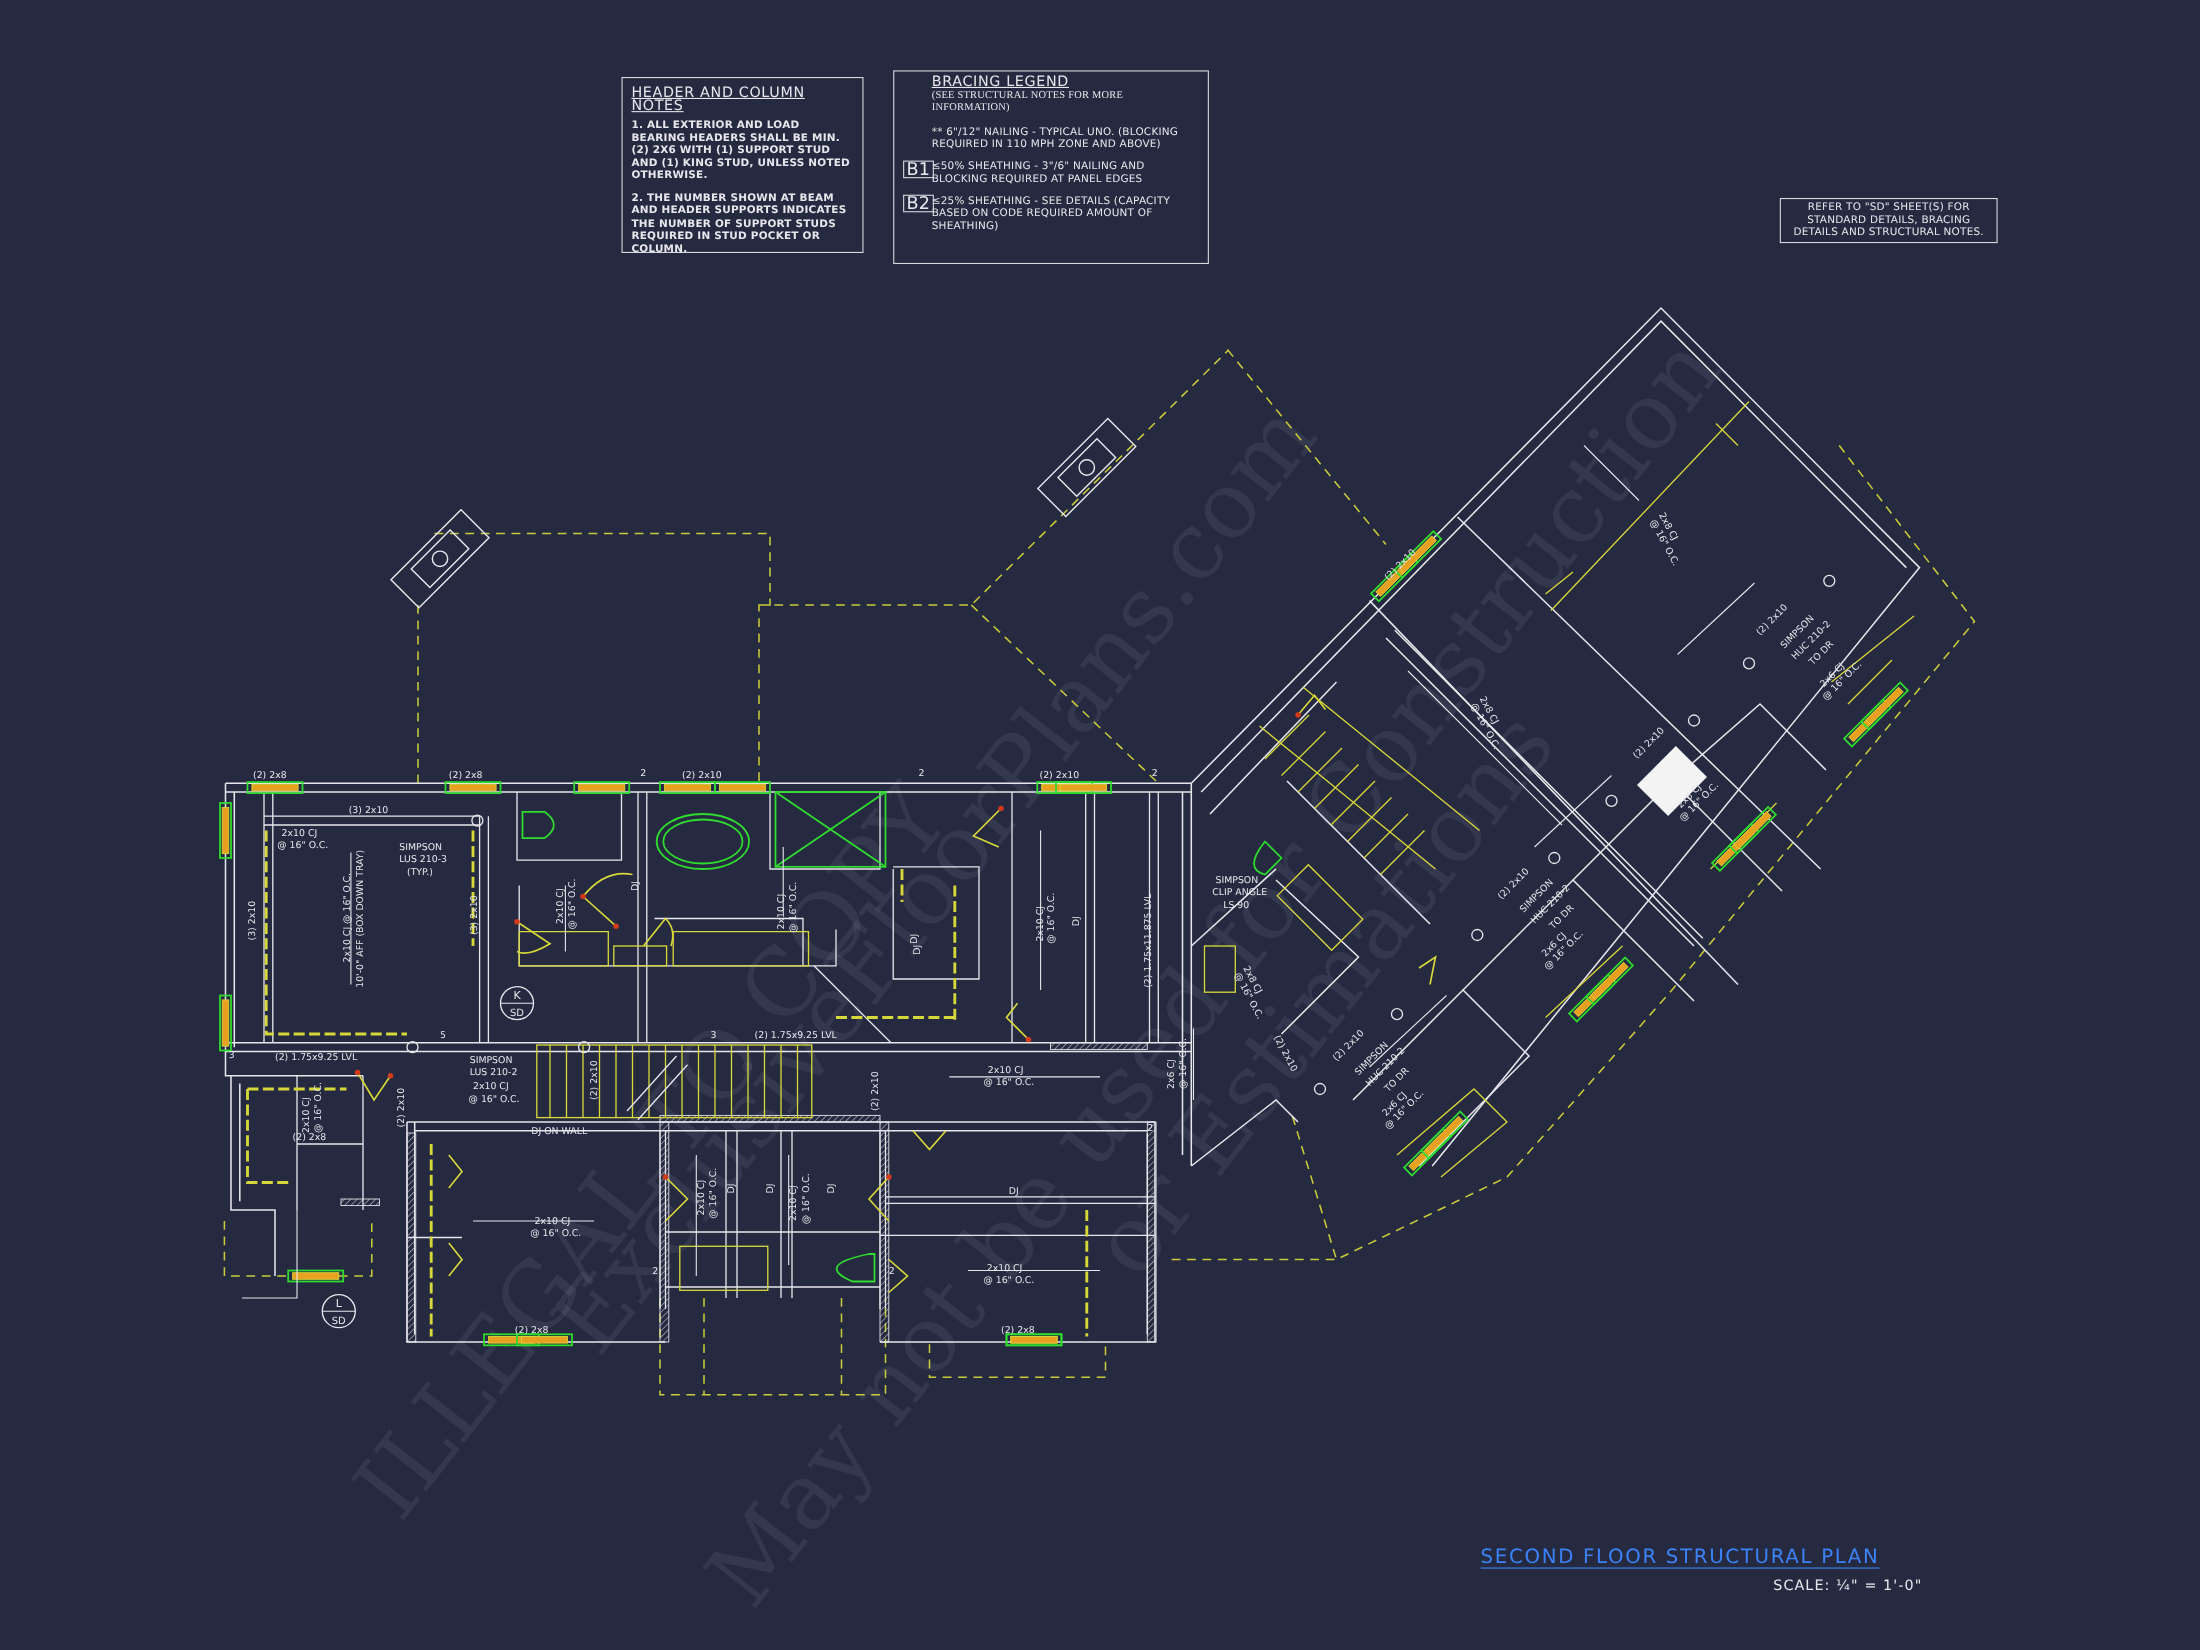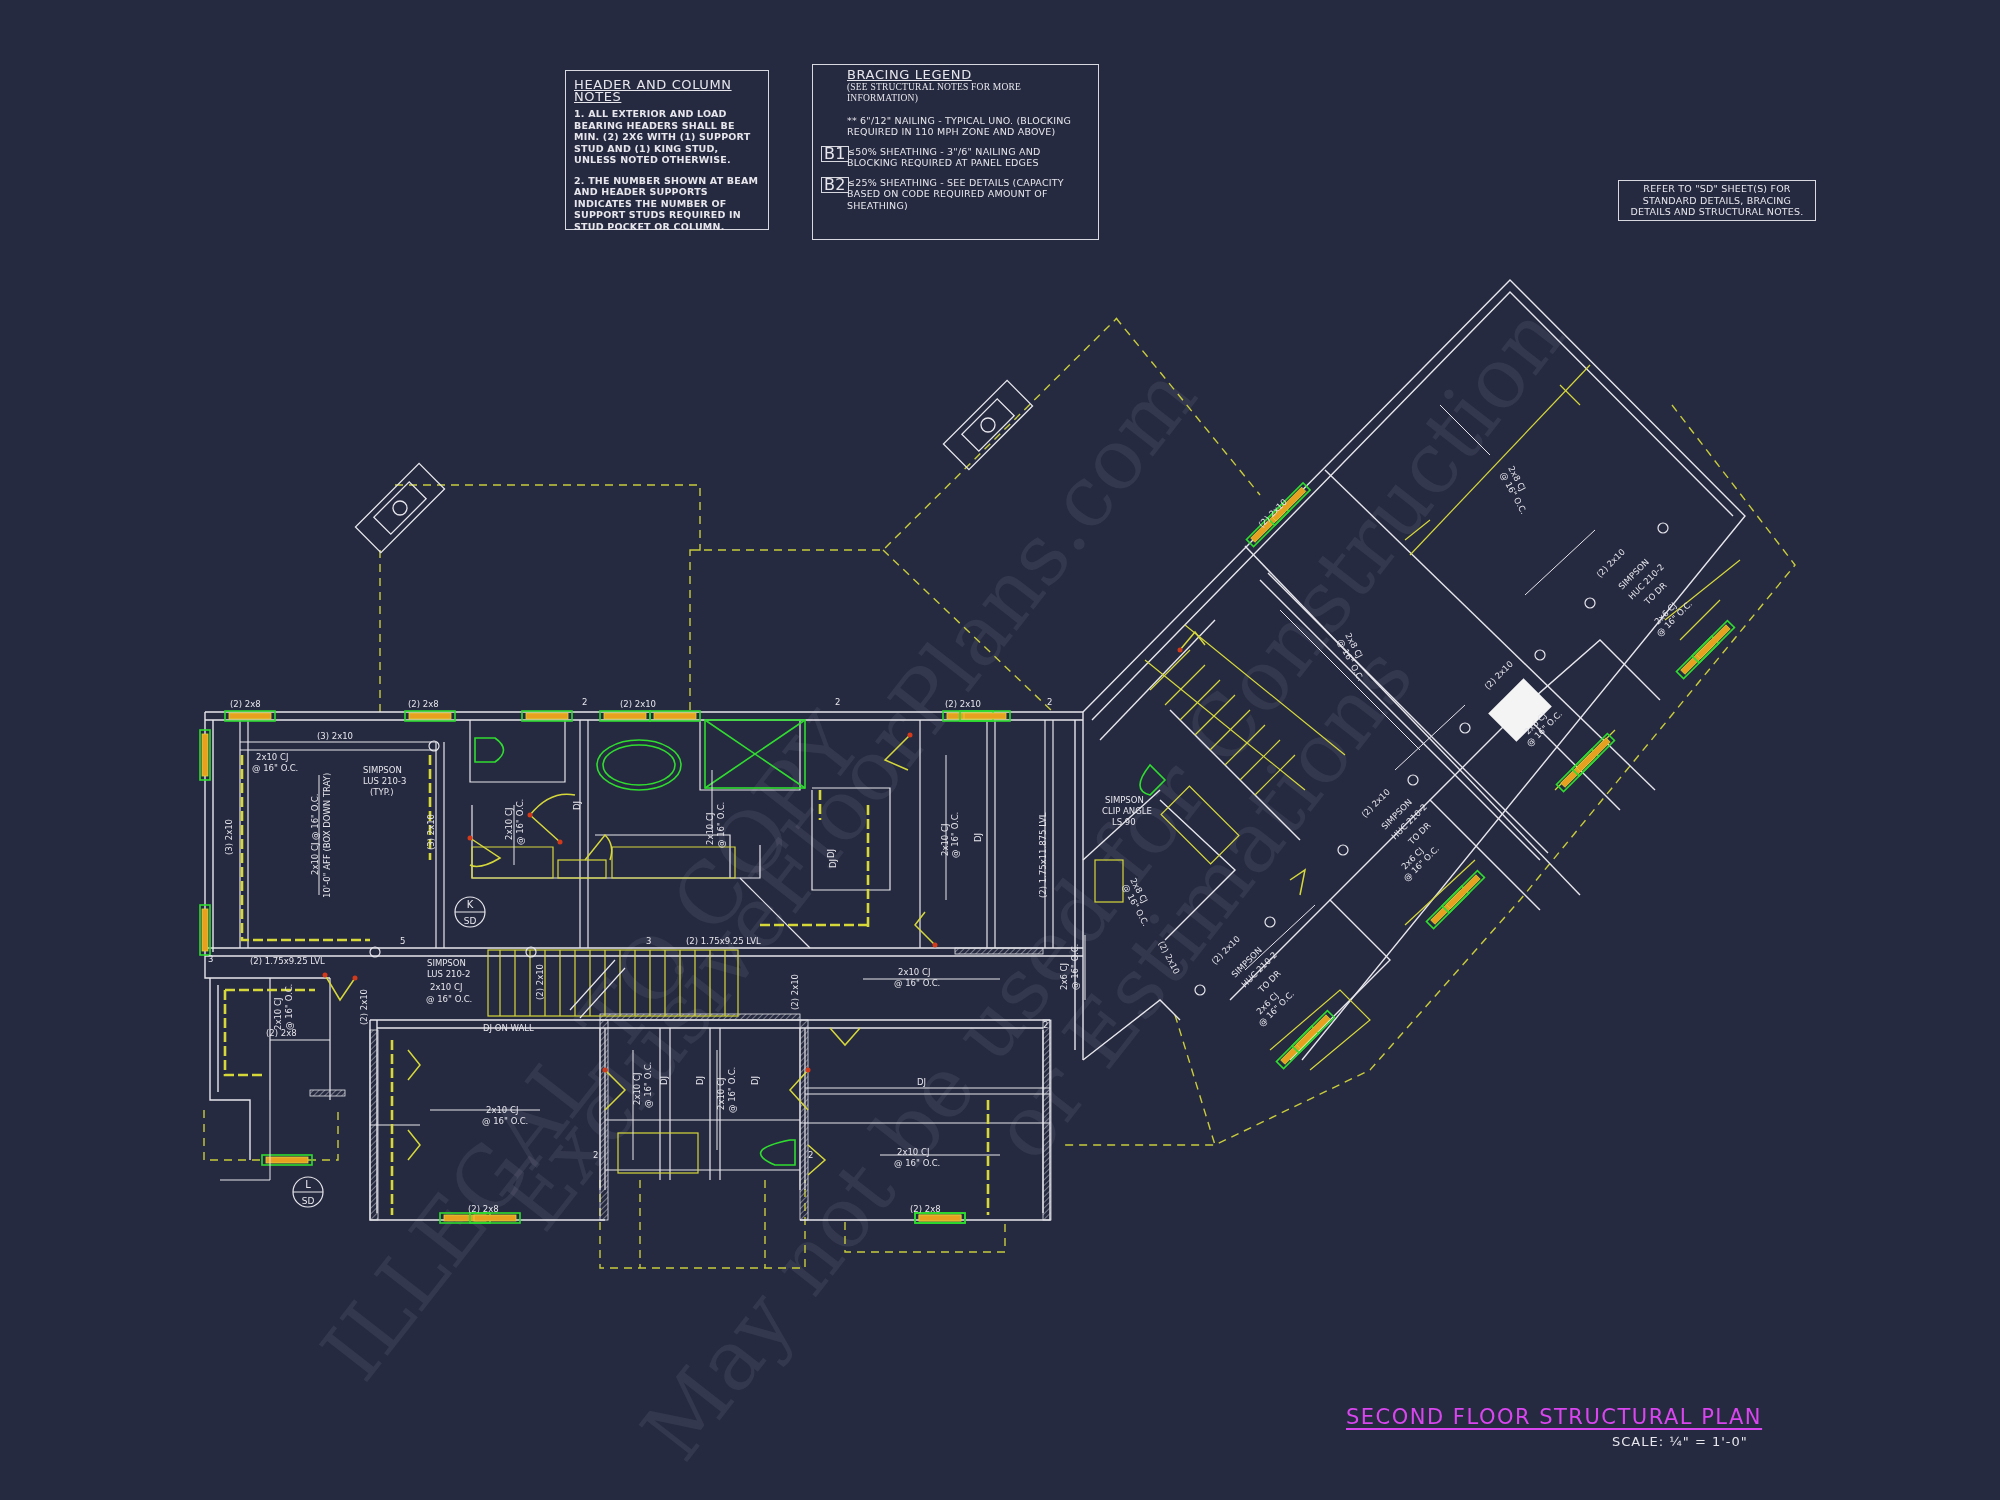--- a/index.html
+++ b/index.html
@@ -1,28 +1,28 @@
 <!DOCTYPE html>
 <html><head>
 <meta charset="utf-8">
 <style>
   html,body{margin:0;padding:0;background:#262a40;}
   body{width:2000px;height:1500px;position:relative;overflow:hidden;font-family:"DejaVu Sans",sans-serif;color:#e8e8ee;}
   .cad{font-family:"DejaVu Sans",sans-serif;fill:#e6e6ec;}
   .note-box{position:absolute;border:1.5px solid #d8d8e0;box-sizing:border-box;color:#e6e6ec;font-family:"DejaVu Sans",sans-serif;font-size:9.5px;line-height:11.5px;text-transform:uppercase;letter-spacing:.2px;}
   .note-box .title{font-size:13px;text-decoration:underline;margin-bottom:6px;display:block;letter-spacing:.6px;}
   .note-box p{margin:0 0 9px 0;font-weight:bold;}
-  #notes-header{left:565px;top:70px;width:204px;height:160px;padding:8px 8px;}
+  #notes-header{left:565px;top:70px;width:220px;height:160px;padding:8px 8px;}
   #notes-bracing{left:812px;top:64px;width:287px;height:176px;padding:4px 10px 4px 34px;}
   #notes-bracing .title{margin-bottom:1px;}
   #notes-bracing .sub{margin-bottom:10px;display:block;font-family:Liberation Serif, serif;}
   .legend-row{position:relative;margin-bottom:8px;}
   .legend-tag{position:absolute;left:-26px;top:0;border:1.5px solid #d8d8e0;font-size:16px;line-height:14px;padding:0 2px;}
   #notes-refer{left:1618px;top:180px;width:198px;height:41px;padding:2px 4px;text-align:center;font-size:9.5px;line-height:11.5px;}
-  #plan-title{position:absolute;left:1346px;top:1405px;font-size:21px;letter-spacing:1.5px;color:#d946ef;text-decoration:underline;text-underline-offset:4px;white-space:nowrap;}
+  #plan-title{position:absolute;left:1346px;top:1405px;font-size:18px;letter-spacing:1.5px;color:#3b82f6;text-decoration:underline;text-underline-offset:4px;white-space:nowrap;}
   #plan-scale{position:absolute;left:1612px;top:1434px;font-size:13px;letter-spacing:1px;color:#e6e6ec;white-space:nowrap;}
   svg#plan{position:absolute;left:0;top:0;}
   .wm{position:absolute;font-family:"DejaVu Serif",serif;font-size:84px;color:rgba(200,200,220,0.09);white-space:nowrap;transform-origin:left bottom;pointer-events:none;}
 </style>
 </head>
 <body>
 
 <div class="wm" style="left:380px;top:1300px;transform:rotate(-52deg);">ILLEGAL TO COPY</div>
 <div class="wm" style="left:560px;top:1150px;transform:rotate(-52deg);">ExclusiveFloorPlans.com</div>
 <div class="wm" style="left:700px;top:1380px;transform:rotate(-52deg);">May not be used for Construction</div>

